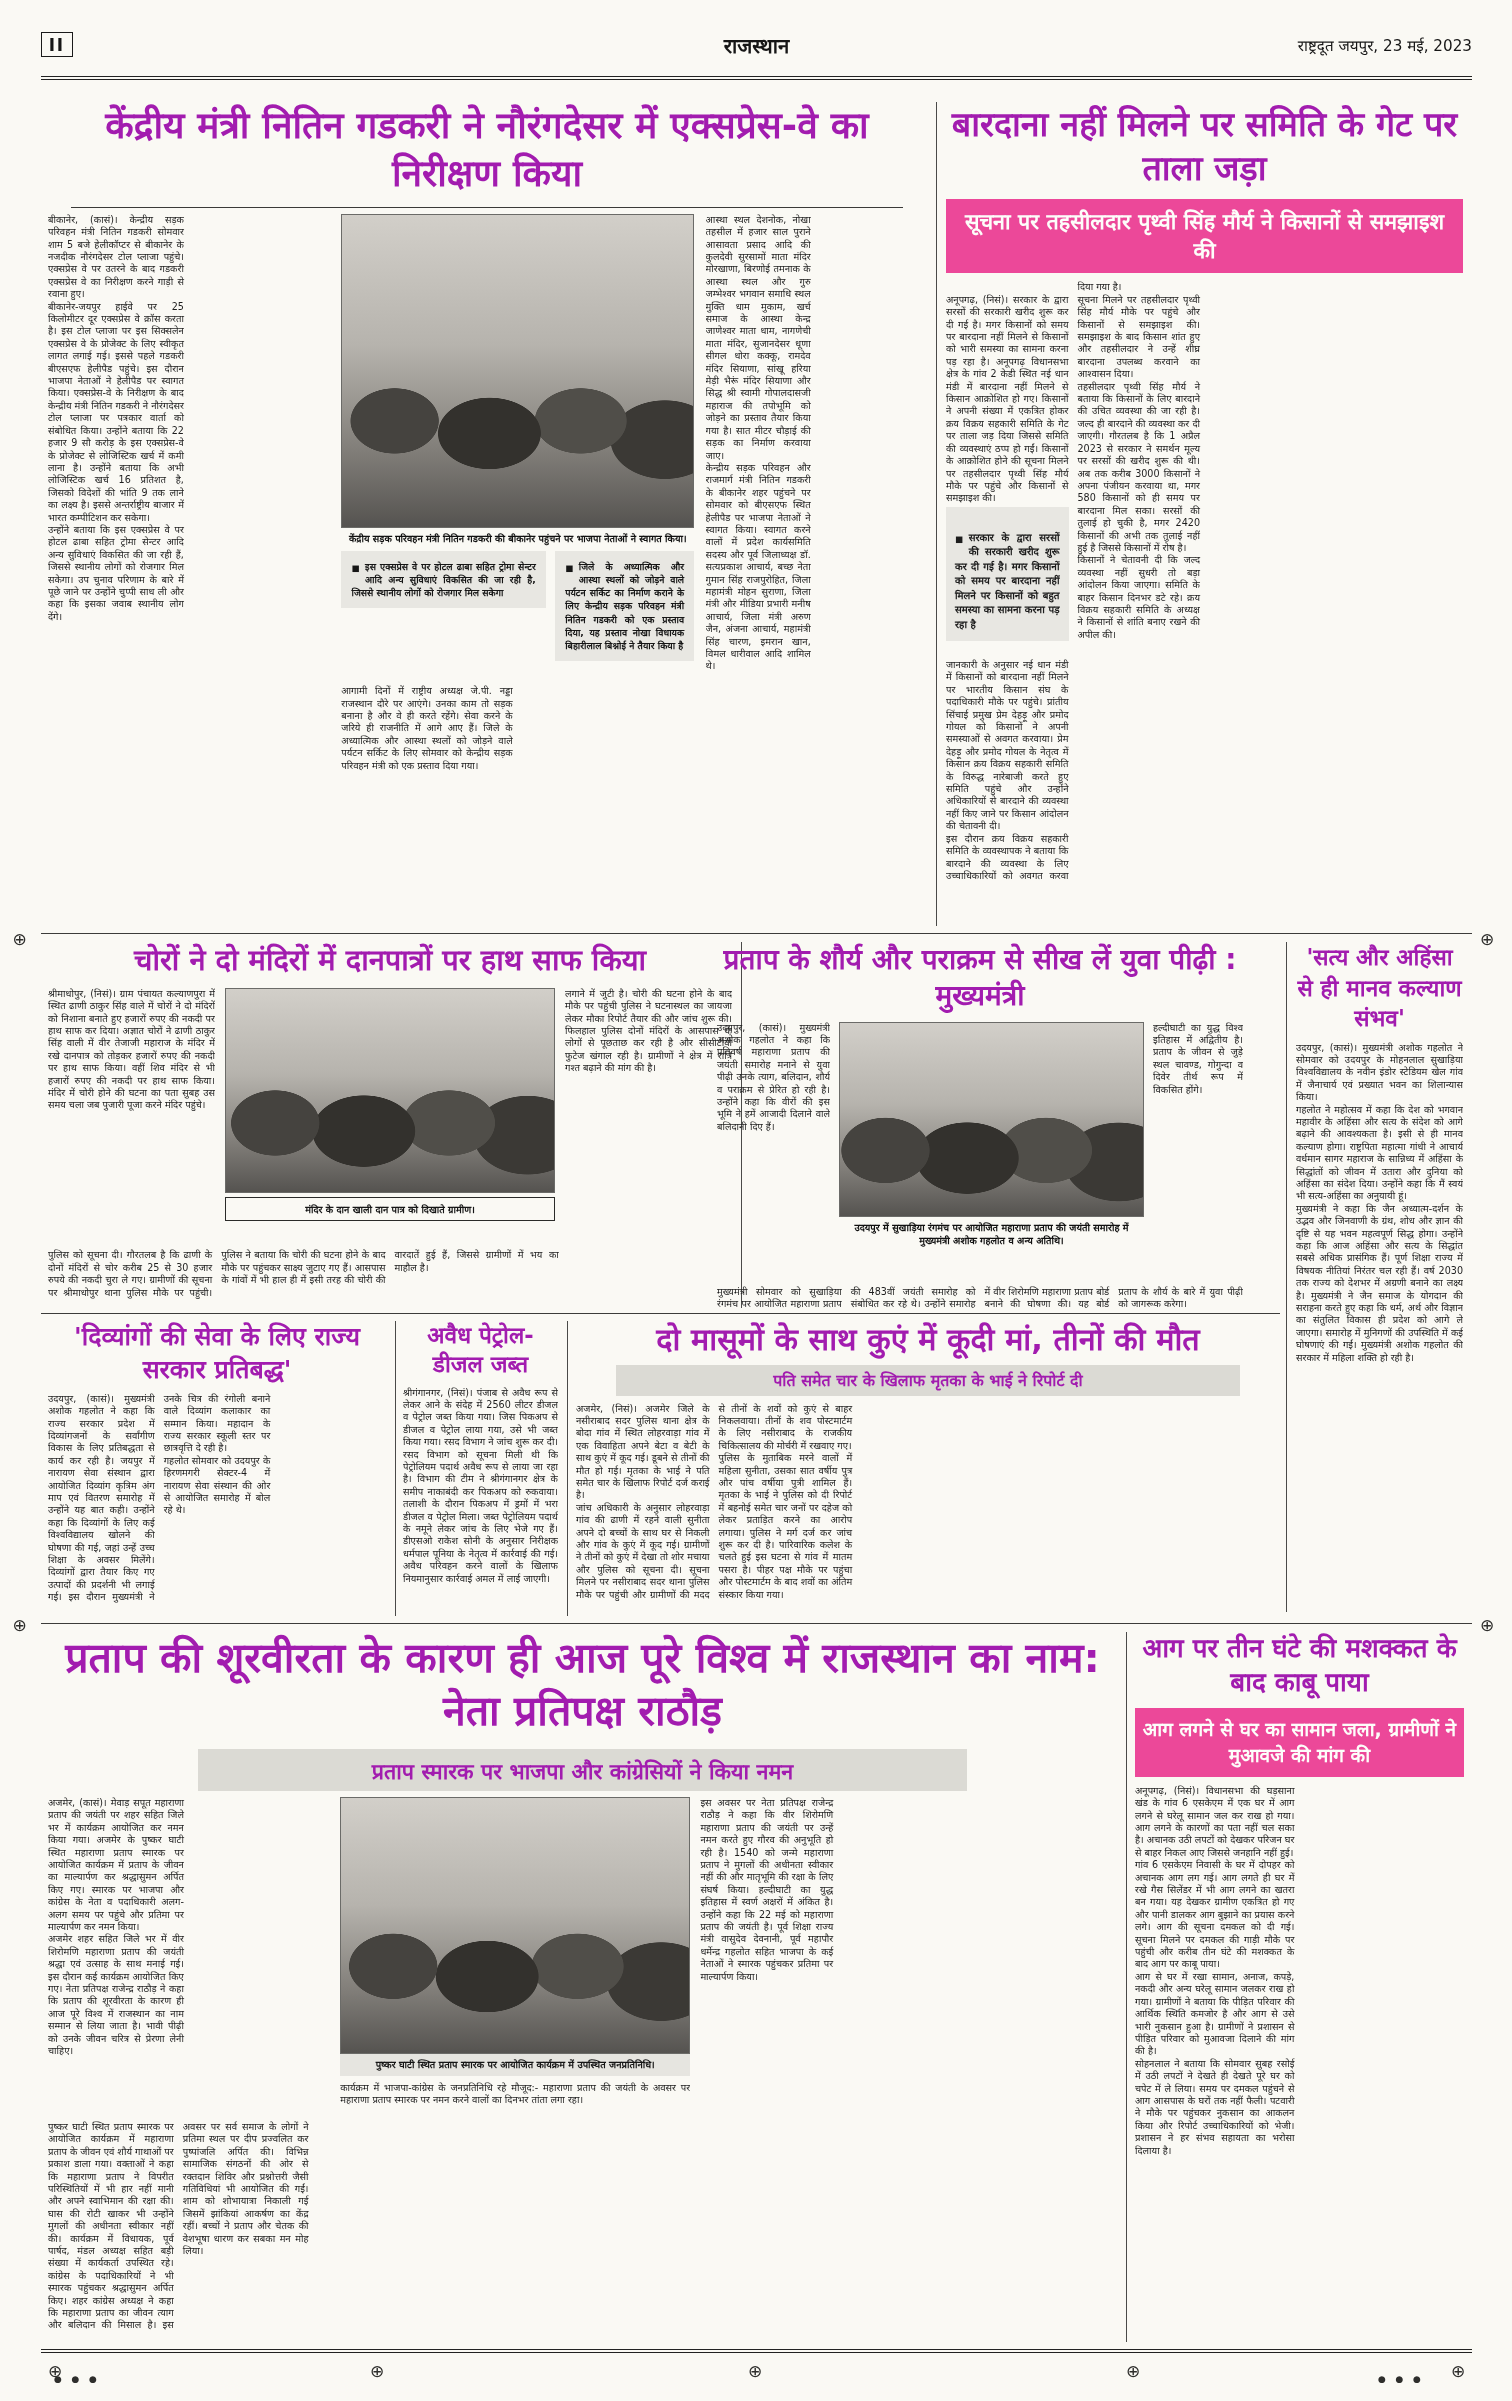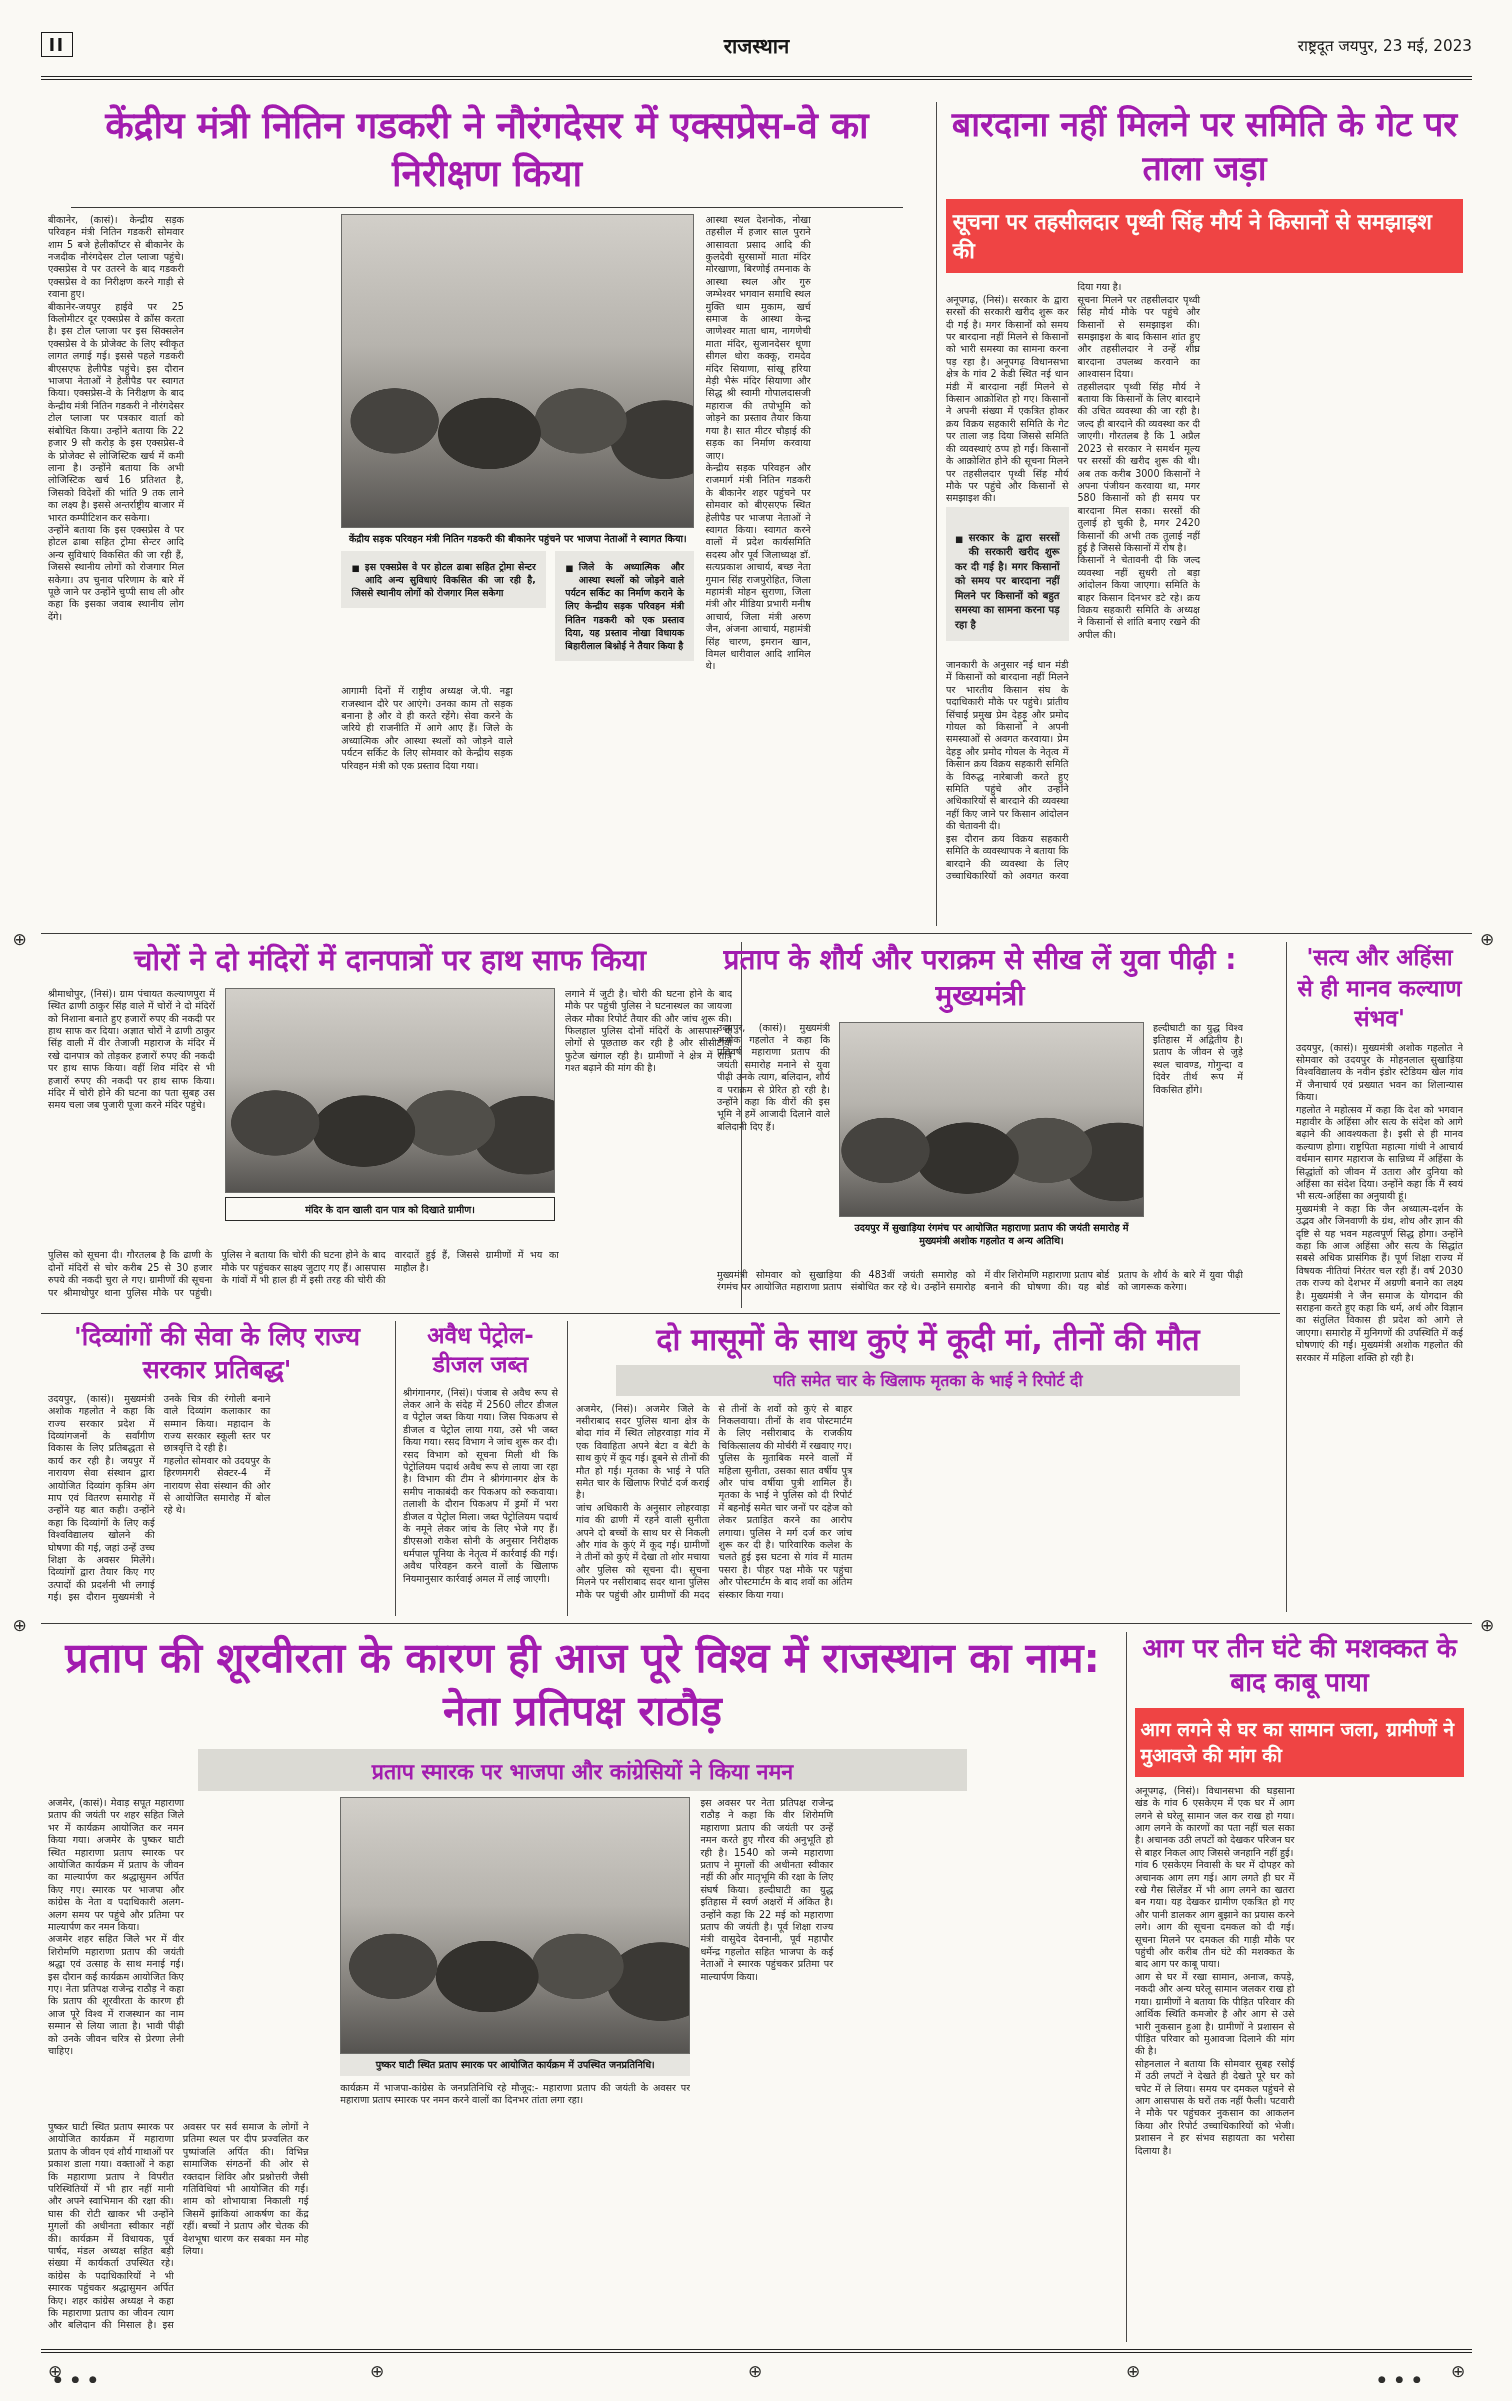--- a/index.html
+++ b/index.html
@@ -22,21 +22,21 @@
         radial-gradient(ellipse 73px 54px at 15% 66%, #45433f 60%, transparent 61%),
         radial-gradient(ellipse 85px 59px at 42% 70%, #33312d 60%, transparent 61%),
         radial-gradient(ellipse 76px 54px at 68% 66%, #504e49 60%, transparent 61%),
         radial-gradient(ellipse 90px 65px at 92% 72%, #3b3935 60%, transparent 61%),
         linear-gradient(180deg,#d2cfc9 0%,#b6b3ad 42%,#807d78 76%,#555350 100%);}
   .cap{font-weight:700;font-size:9.6px;line-height:1.35;text-align:center;padding:5.1px 3.4px;color:#111;}
   .capbox{border:1.1px solid #2b2b29;font-weight:700;font-size:9.6px;text-align:center;padding:4.5px 5.6px;margin-top:4.5px;}
   .capband{background:#e6e5e0;font-weight:700;font-size:9.6px;text-align:center;padding:4.5px 5.6px;}
   .ibox{background:#e8e7e2;padding:9px 10.2px;font-size:9.3px;line-height:1.42;font-weight:600;text-align:justify;}
   .ibox .sq{float:left;font-size:8.5px;margin:1.7px 5.6px 0 0;}
-  .revbar{background:#ef4444;color:#fdfdfa;font-weight:700;}
+  .revbar{background:#ec4899;color:#fdfdfa;font-weight:700;text-align:center;}
   .grayband{background:#dbdad4;color:#a21caf;font-weight:700;text-align:center;}
   
   #hdr{position:absolute;top:21.5px;left:41px;width:1431px;height:46px;display:flex;align-items:center;justify-content:space-between;}
   #page-mark{font-weight:700;font-size:17px;border:1.1px solid #1a1a1a;padding:1.1px 6.8px;letter-spacing:1.7px;}
   #section-title{position:absolute;left:50%;transform:translateX(-50%);font-size:20.3px;font-weight:700;}
   #edition-info{font-size:15.2px;}
   #hdr-rule{position:absolute;top:76px;left:41px;width:1431px;}
   
   #sec-gadkari{top:102px;left:48px;width:878px;height:824px;}
   .hl-1{font-size:37px;line-height:1.3;}
@@ -68,21 +68,21 @@
   .ph-chor{height:203px;}
   .chor-bot{margin-top:6.8px;height:54px;}
   #vr2{left:741px;top:942px;height:366px;}
   #sec-pseekh{top:942px;left:717px;width:526px;height:366px;}
   .hl-ps{font-size:28px;line-height:1.3;}
   .ps-body{display:flex;gap:9px;height:246px;margin-top:6.8px;}
   .ps-left{width:113px;}
   .ps-mid{flex:1;}
   .ph-pseekh{height:193px;}
   .ps-right{width:90px;}
-  .ps-bot{margin-top:1px;height:26px;}
+  .ps-bot{margin-top:18px;height:26px;}
   #vr3{left:1286px;top:942px;height:670px;}
   #sec-satya{top:942px;left:1296px;width:167px;height:670px;}
   .hl-satya{font-size:22.6px;line-height:1.35;}
   .satya-body{margin-top:8px;height:559px;}
   
   #hr2{top:1313px;left:41px;width:1239px;}
   #sec-divyang{top:1321px;left:48px;width:338px;height:295px;}
   .hl-div{font-size:25px;line-height:1.3;}
   .div-body{margin-top:6.8px;height:212px;}
   #vr4{left:395px;top:1321px;height:295px;}

